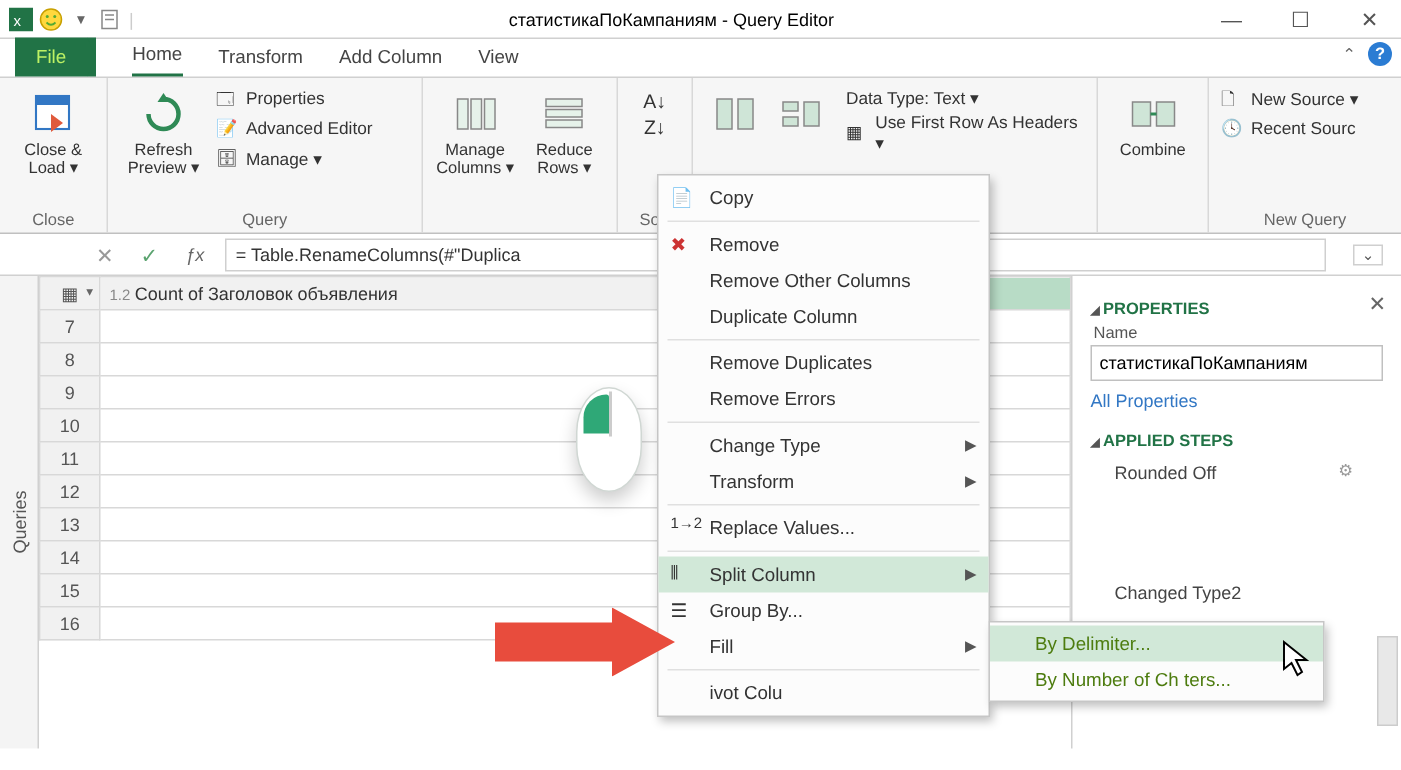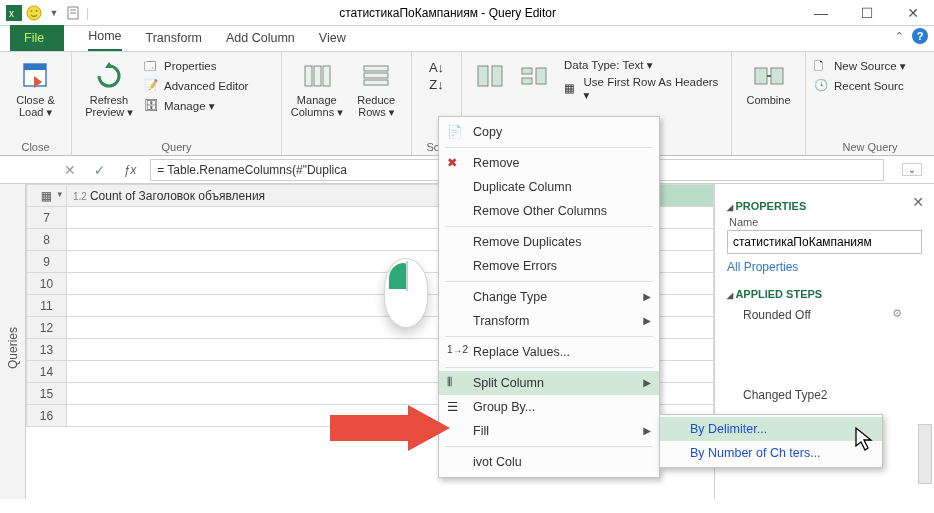--- a/index.html
+++ b/index.html
@@ -66,21 +66,21 @@
 
 
 .ctxmenu { position: absolute; left: 438px; top: 116px; width: 222px; background: #fcfcfc; border: 1px solid #c6c6c6; box-shadow: 2px 3px 6px rgba(0,0,0,0.25); z-index: 40; padding: 3px 0; }
 .ctxmenu .mi { padding: 5px 10px 5px 34px; font-size: 12.5px; color: #333; position: relative; cursor: pointer; }
 .ctxmenu .mi .lic { position: absolute; left: 8px; top: 4px; width: 16px; height: 16px; }
 .ctxmenu .mi .sub { position: absolute; right: 8px; top: 6px; font-size: 10px; color: #555; }
 .ctxmenu .sep { height: 1px; background: #e0e0e0; margin: 3px 6px; }
 .ctxmenu .mi.hl { background: #d1e8d8; }
 
 .submenu { position: absolute; left: 659px; top: 414px; width: 224px; background: #fcfcfc; border: 1px solid #c6c6c6; box-shadow: 2px 3px 6px rgba(0,0,0,0.25); z-index: 50; padding: 2px 0; }
-.submenu .mi { padding: 5px 10px 5px 30px; font-size: 12.5px; color: #1d4ed8; cursor: pointer; }
+.submenu .mi { padding: 5px 10px 5px 30px; font-size: 12.5px; color: #4d7c0f; cursor: pointer; }
 .submenu .mi.hl { background: #d1e8d8; }
 
 .arrow { position: absolute; left: 330px; top: 405px; z-index: 60; }
 .mouse-overlay { position: absolute; left: 384px; top: 258px; width: 44px; height: 70px; background: #fff; border: 1px solid #d0d7d3; border-radius: 22px / 30px; box-shadow: 0 6px 12px rgba(0,0,0,0.2); z-index: 45; }
 .mouse-overlay::before { content: ''; position: absolute; left: 4px; top: 4px; width: 17px; height: 26px; background: #2fa877; border-radius: 16px 2px 0 0; }
 .mouse-overlay::after { content: ''; position: absolute; left: 21px; top: 2px; width: 2px; height: 30px; background: #ccc; }
 
 .cursor { position: absolute; left: 854px; top: 426px; z-index: 70; }
 
 
@@ -360,22 +360,22 @@
       <div class="step"><span>Changed Type2</span></div>
     </div>
     <div class="scrollbar"></div>
   </div>
 </div>
 
 <div class="ctxmenu">
   <div class="mi"><span class="lic">📄</span><span>Copy</span></div>
   <div class="sep"></div>
   <div class="mi"><span class="lic" style="color:#c33;">✖</span><span>Remove</span></div>
+  <div class="mi"><span>Remove Other Columns</span></div>
   <div class="mi"><span>Duplicate Column</span></div>
-  <div class="mi"><span>Remove Other Columns</span></div>
   <div class="sep"></div>
   <div class="mi"><span>Remove Duplicates</span></div>
   <div class="mi"><span>Remove Errors</span></div>
   <div class="sep"></div>
   <div class="mi"><span>Change Type</span><span class="sub">▶</span></div>
   <div class="mi"><span>Transform</span><span class="sub">▶</span></div>
   <div class="sep"></div>
   <div class="mi"><span class="lic" style="font-size:10px;">1→2</span><span>Replace Values...</span></div>
   <div class="sep"></div>
   <div class="mi hl"><span class="lic">⫴</span><span>Split Column</span><span class="sub">▶</span></div>

